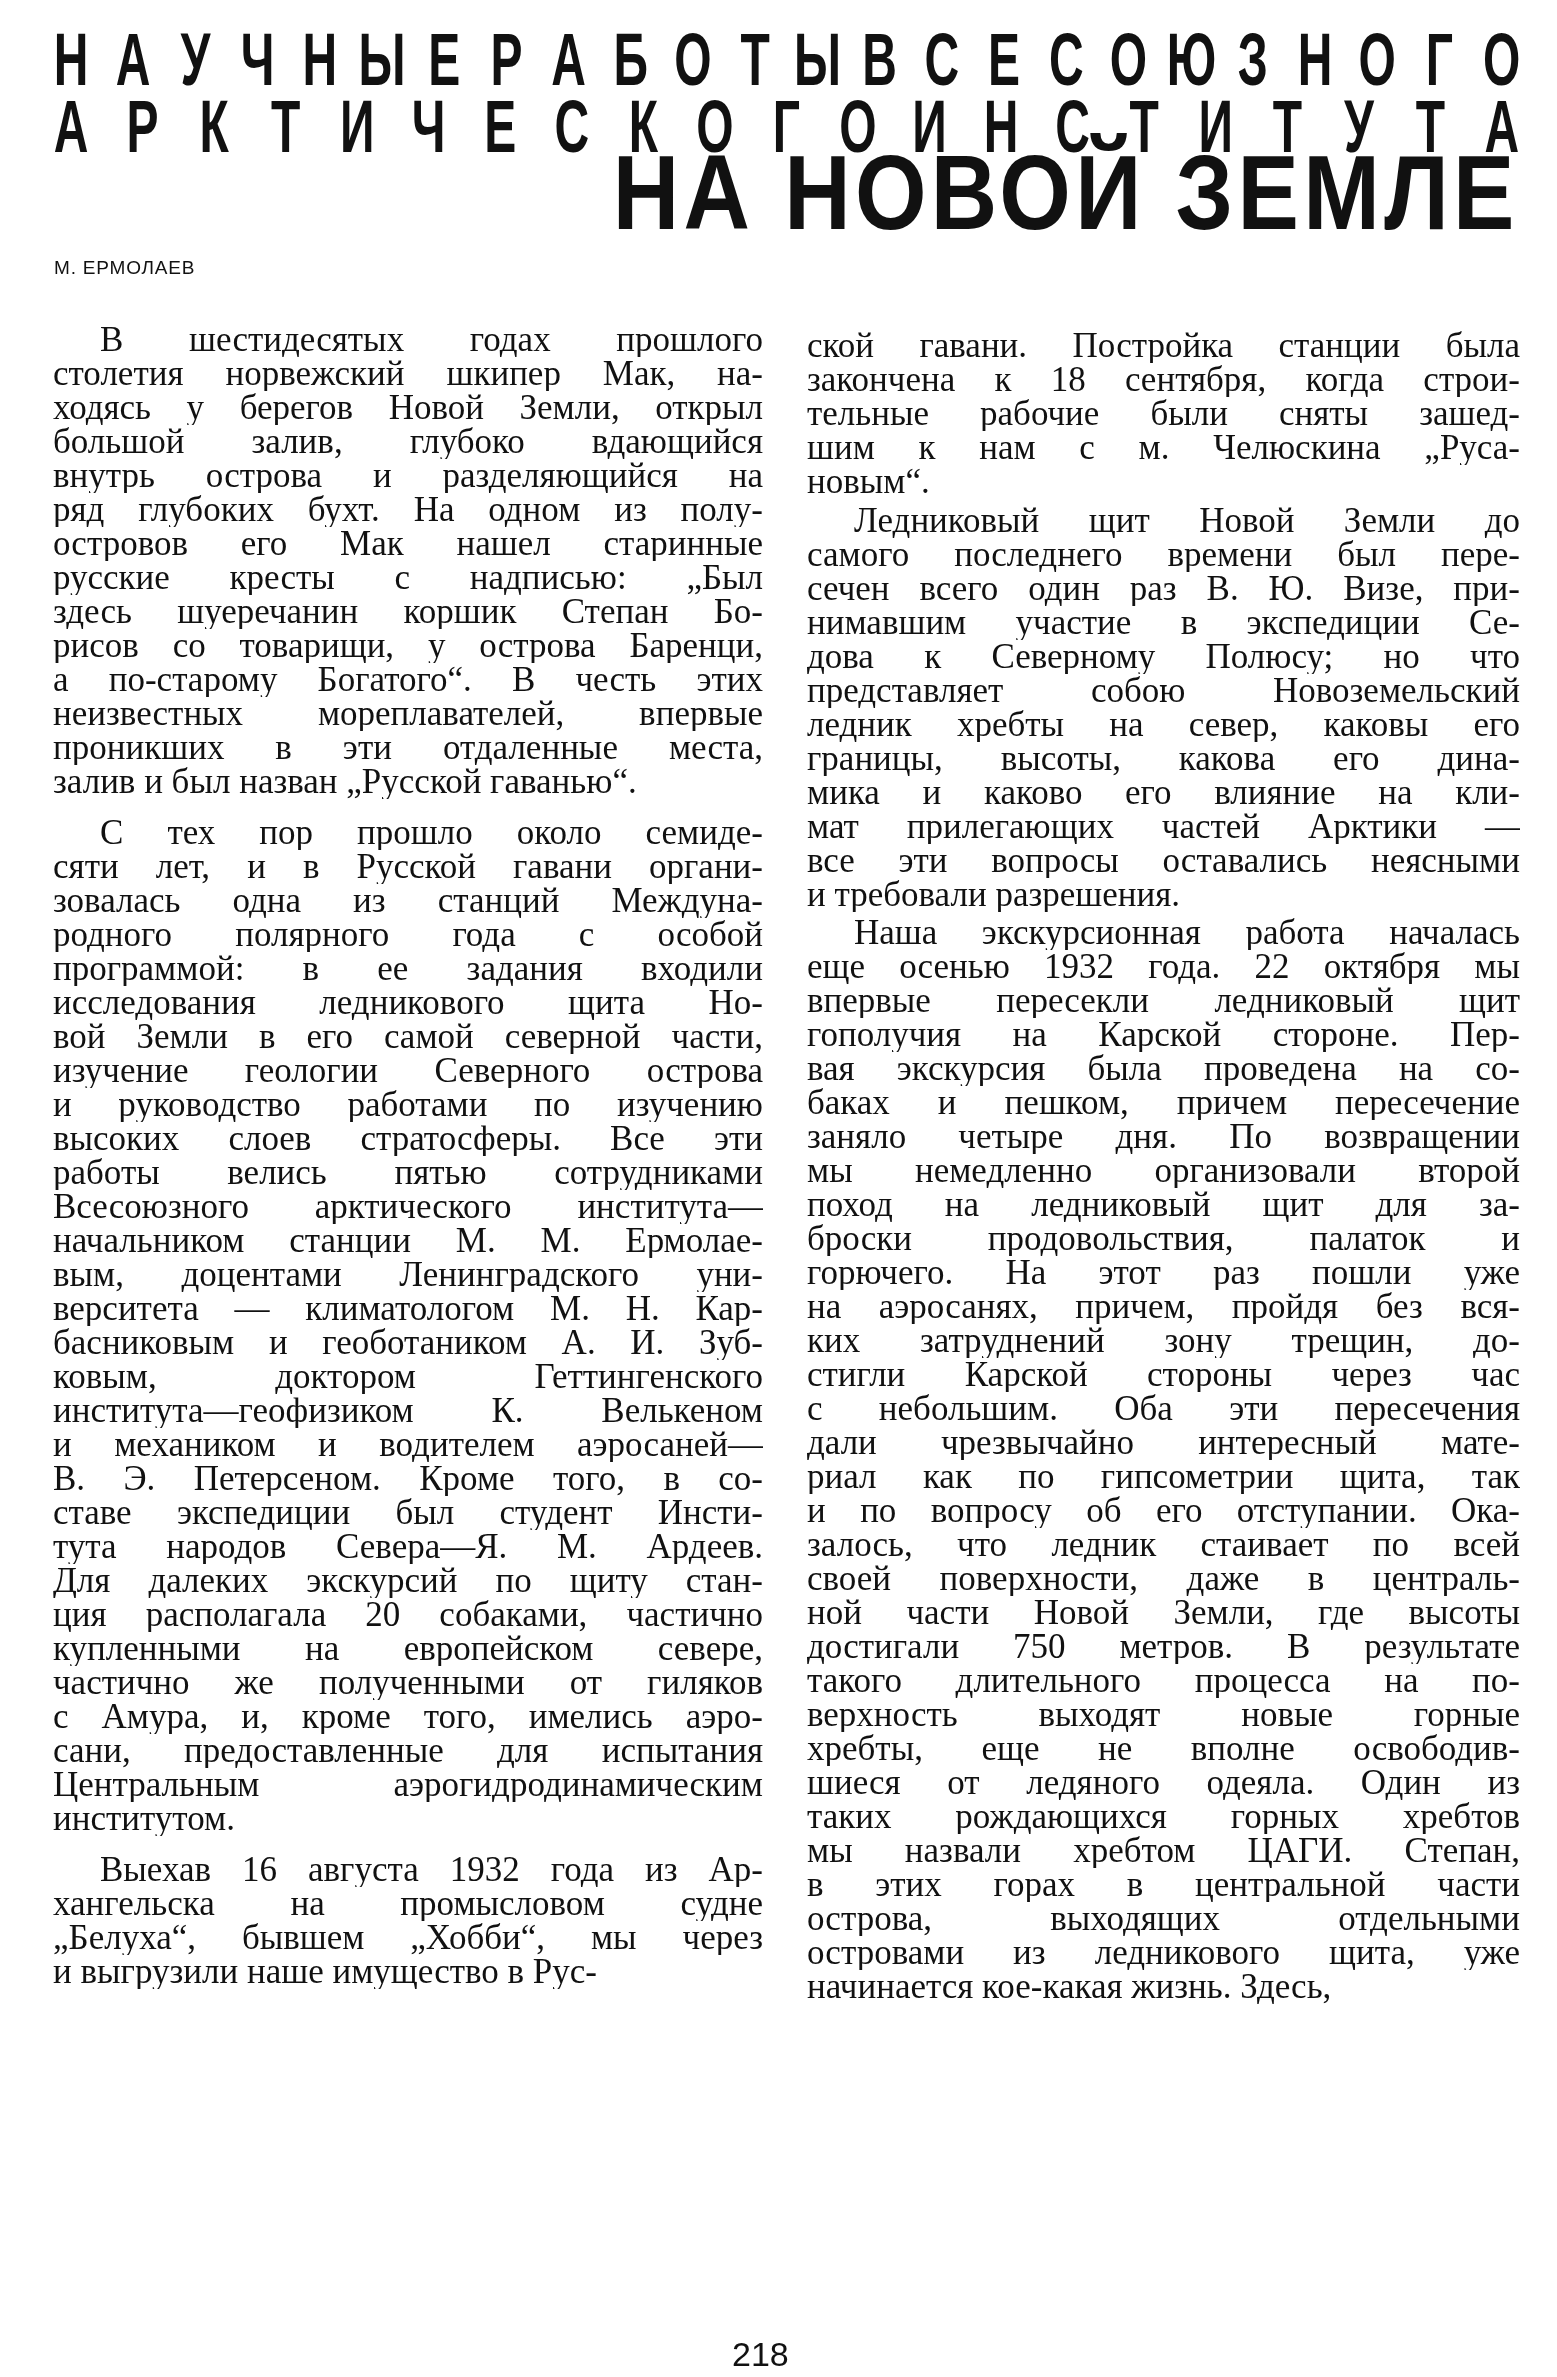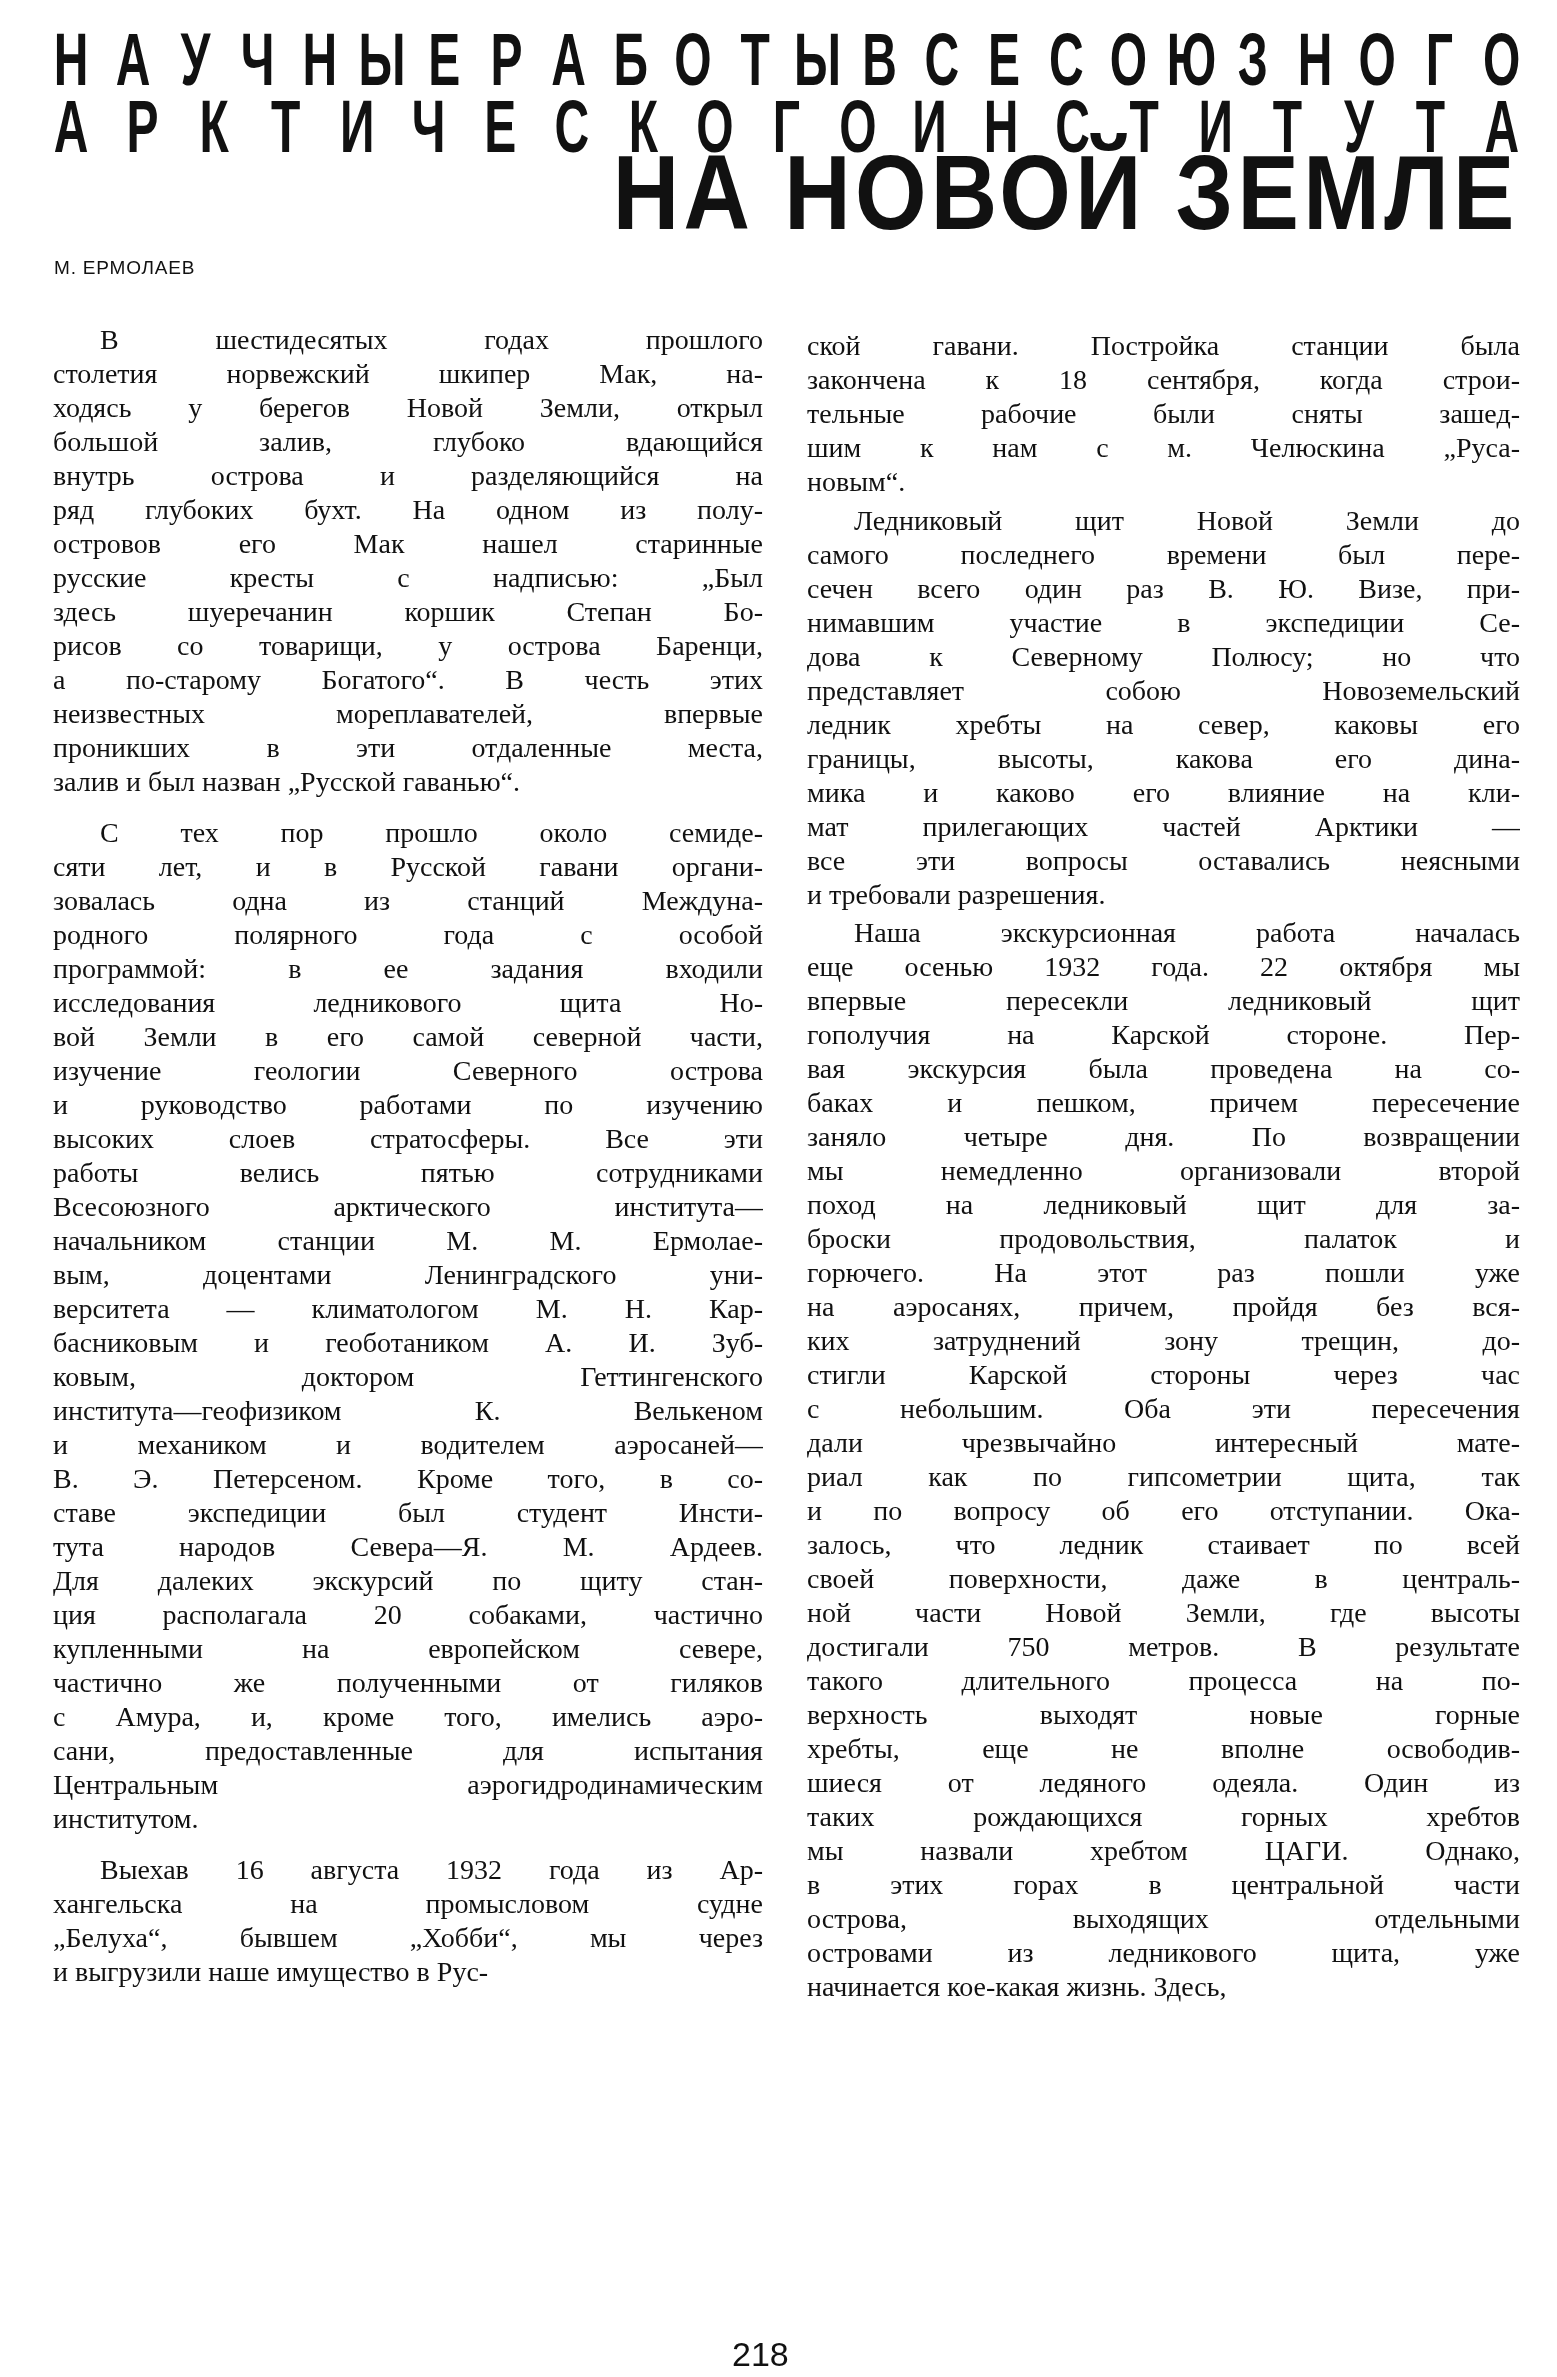--- a/index.html
+++ b/index.html
@@ -26,21 +26,21 @@
       transform: scaleY(1.05) scaleX(0.92); transform-origin: top right;
       letter-spacing: 4.7px;
     }
     .author {
       position: absolute; left: 54px; top: 257px;
       font-family: "Liberation Sans", "DejaVu Sans", sans-serif;
       font-size: 19px; letter-spacing: 0.8px;
     }
     .column {
       position: absolute; top: 323px;
-      font-size: 28px; line-height: 34px;
+      font-size: 35px; line-height: 34px;
       text-align: justify;
     }
     .col-left { left: 53px; width: 710px; }
     .col-right { left: 807px; width: 713px; top: 329px; }
     .line { display: block; white-space: nowrap; text-align-last: justify; text-align: justify; overflow: hidden; }
     .line.last { text-align-last: left; }
     .para-gap { height: 17px; }
     .para-gap.small { height: 4.7px; }
     .indent { padding-left: 47px; }
     .page-number {
@@ -207,21 +207,21 @@
       <span class="line">и по вопросу об его отступании. Ока-</span>
       <span class="line">залось, что ледник стаивает по всей</span>
       <span class="line">своей поверхности, даже в централь-</span>
       <span class="line">ной части Новой Земли, где высоты</span>
       <span class="line">достигали 750 метров. В результате</span>
       <span class="line">такого длительного процесса на по-</span>
       <span class="line">верхность выходят новые горные</span>
       <span class="line">хребты, еще не вполне освободив-</span>
       <span class="line">шиеся от ледяного одеяла. Один из</span>
       <span class="line">таких рождающихся горных хребтов</span>
-      <span class="line">мы назвали хребтом ЦАГИ. Однако,</span>
+      <span class="line">мы назвали хребтом ЦАГИ. Степан,</span>
       <span class="line">в этих горах в центральной части</span>
       <span class="line">острова, выходящих отдельными</span>
       <span class="line">островами из ледникового щита, уже</span>
       <span class="line last">начинается кое-какая жизнь. Здесь,</span>
     </div>
   </div>
 
 <div class="page-number">218</div>
 
 

